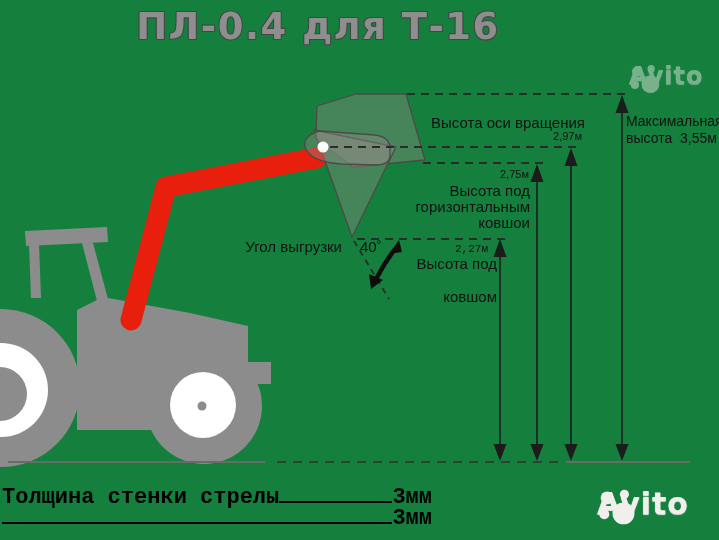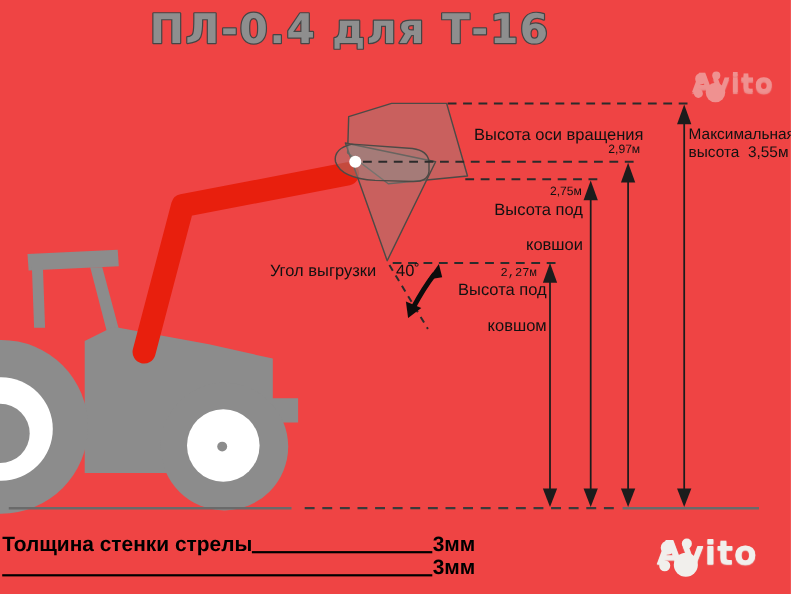--- a/index.html
+++ b/index.html
@@ -1,23 +1,23 @@
 <!DOCTYPE html>
 <html><head>
 <meta charset="utf-8">
 <style>
   html,body{margin:0;padding:0;background:#fff;}
-  .canvas{position:relative;width:719px;height:540px;background:#ef4444;overflow:hidden;
+  .canvas{position:relative;width:719px;height:540px;background:#15803d;overflow:hidden;
           font-family:"Liberation Sans",sans-serif;color:#1a1a1a;}
   .abs{position:absolute;white-space:pre;line-height:1.08;}
   .r{text-align:right;}
   .lbl{font-size:15px;color:#111;}
   .val{font-size:11px;color:#111;}
   .spec-block{position:absolute;left:2px;top:485px;width:430px;
-              font-family:Liberation Sans, sans-serif;font-weight:bold;font-size:19px;color:#000;}
+              font-family:Liberation Mono, monospace;font-weight:bold;font-size:22px;color:#000;}
   .spec-row{display:flex;align-items:baseline;height:21px;}
   .spec-rule{flex:1;border-bottom:2.4px solid #000;align-self:flex-end;margin-bottom:3px;min-width:30px;}
   .wm{position:absolute;display:flex;align-items:center;gap:3px;
       color:#f1efec;font-family:"DejaVu Sans",sans-serif;font-weight:bold;
       text-shadow:0 1px 1px #e9e7e4;}
   .wm-bottom{left:597px;top:486px;font-size:30px;}
   .wm-top{left:629px;top:62px;font-size:24px;opacity:.45;}
   .wm-text{letter-spacing:1px;}
   svg{position:absolute;left:0;top:0;}
 </style>
@@ -99,20 +99,21 @@
   </svg>
 
   <div class="abs lbl r" style="right:134px;top:115px;">Высота оси вращения</div>
   <div class="abs val r" style="right:137px;top:131px;">2,97м</div>
 
   <div class="abs lbl" style="left:626px;top:114px;font-size:14px;">Максимальная</div>
   <div class="abs lbl" style="left:626px;top:131px;font-size:14px;">высота  3,55м</div>
 
   <div class="abs val r" style="right:190px;top:169px;">2,75м</div>
   <div class="abs lbl r" style="right:189px;top:183px;">Высота под</div>
+  <div class="abs lbl r" style="right:189px;top:199px;">горизонтальным</div>
   <div class="abs lbl r" style="right:189px;top:215px;">ковшои</div>
 
   <div class="abs val r" style="right:231px;top:244px;font-family:Liberation Mono, monospace;">2,27м</div>
   <div class="abs lbl r" style="right:222px;top:256px;">Высота под</div>
   <div class="abs lbl r" style="right:222px;top:289px;">ковшом</div>
 
   <div class="abs lbl r" style="right:377px;top:239px;">Угол выгрузки</div>
   <div class="abs lbl" style="left:360px;top:239px;">40˚</div>
 
   <div class="spec-block">

